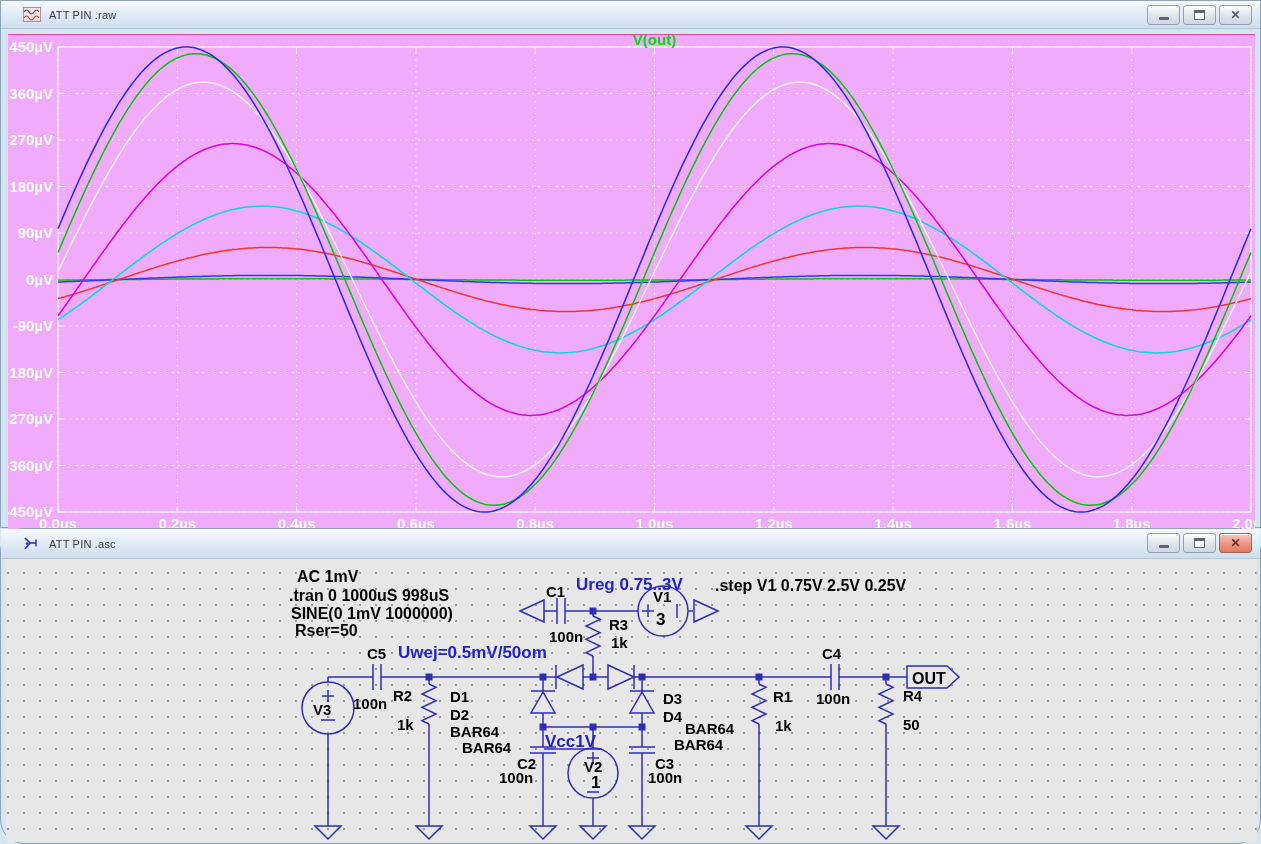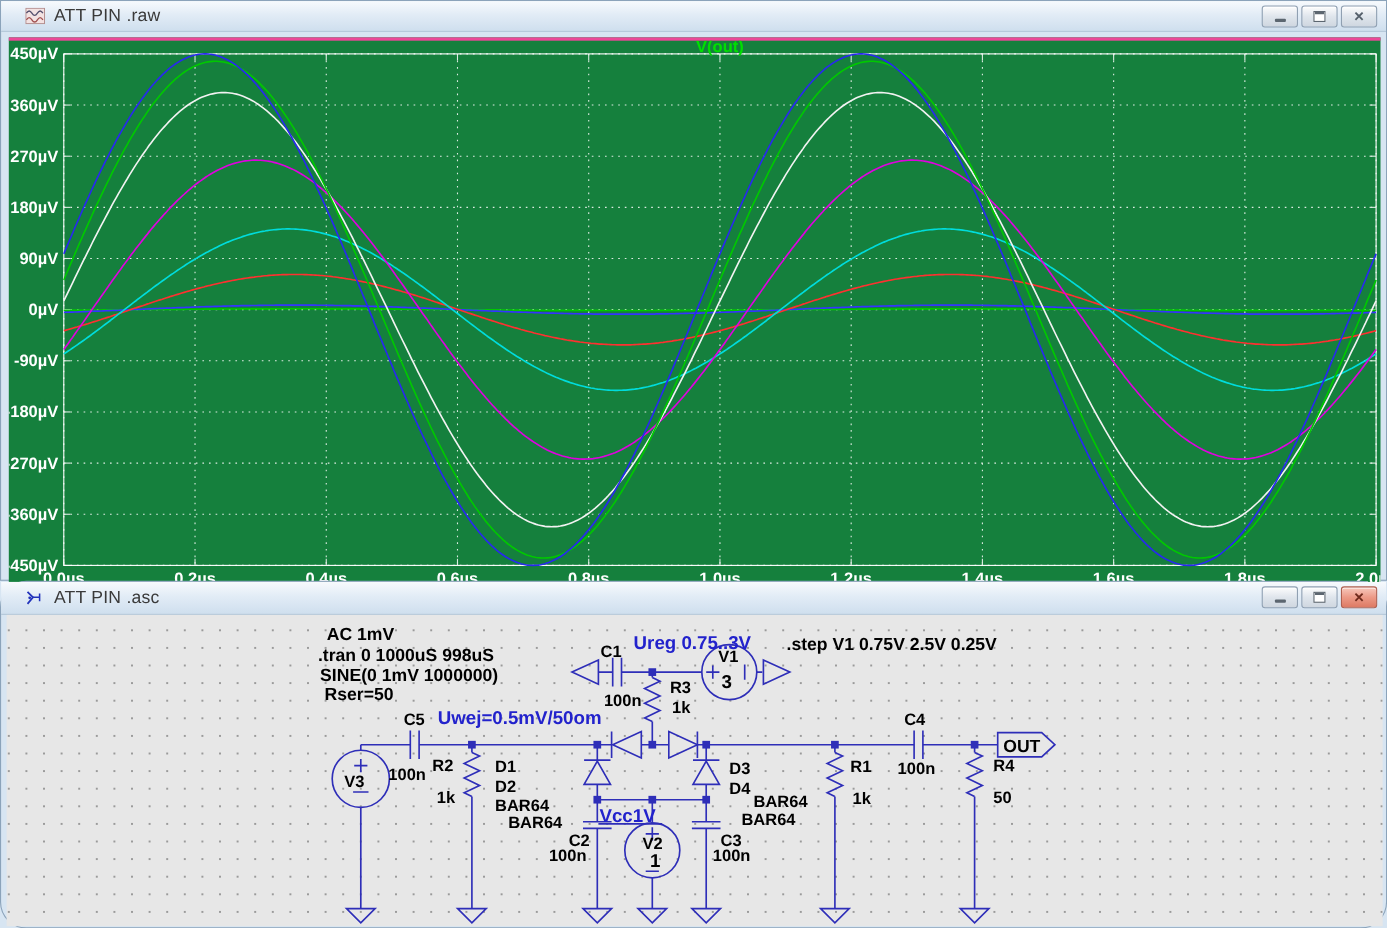--- a/index.html
+++ b/index.html
@@ -3,29 +3,29 @@
 <meta charset="utf-8">
 <style>
   html,body{margin:0;padding:0;background:#b8c8d8;font-family:"Liberation Sans",sans-serif;}
   #stage{position:relative;width:1261px;height:844px;overflow:hidden;background:#d7e5f2;}
   .win{position:absolute;left:0;width:1261px;background:#d7e5f2;border:1px solid #8ba3ba;box-sizing:border-box;}
   #win-raw{top:0;height:528px;}
   #win-asc{top:528px;height:316px;border-radius:24px;}
   .titlebar{position:relative;height:27px;background:linear-gradient(#f7fafd,#e2ecf6 45%,#cfdfee);border-bottom:1px solid #b3c6d8;display:flex;align-items:center;}
   #win-asc .titlebar{height:29px;}
   .win-icon{width:18px;height:15px;margin:0 8px 0 22px;flex:0 0 auto;}
-  .win-title{font-size:16px;color:#3a3a3a;letter-spacing:0.2px;}
+  .win-title{font-size:11px;color:#3a3a3a;letter-spacing:0.2px;}
   .btns{position:absolute;right:8px;top:4px;display:flex;gap:3px;}
   .tb-btn{width:31px;height:18px;border:1px solid #90a0b2;border-radius:3px;background:linear-gradient(#fdfdfd,#dfe5ec 50%,#cfd7e0);display:flex;align-items:center;justify-content:center;box-shadow:inset 0 1px 0 #fff;cursor:pointer;}
   .tb-btn.close-red{background:linear-gradient(#f7c9bd,#ec9a87 50%,#dd7a64);border-color:#b06050;}
   .glyph-min{width:10px;height:3px;background:#5c6670;border-radius:1px;margin-top:6px;}
   .glyph-restore{width:9px;height:8px;border:1px solid #5c6670;box-shadow:inset 0 2px 0 #5c6670;background:#fff;}
   .glyph-close{font-size:12px;font-weight:bold;color:#55606b;line-height:1;}
   .close-red .glyph-close{color:#6e2a1c;}
-  .plot-black{position:absolute;left:7px;top:33px;width:1247px;height:495px;background:#15803d;border-top:3px solid #ec4899;}
+  .plot-black{position:absolute;left:7px;top:33px;width:1247px;height:495px;background:#f0abfc;border-top:1px solid #ec4899;}
   .plot-black svg{display:block;}
   .schem-canvas{position:absolute;left:5px;top:30px;width:1251px;height:283px;background:#e7e7e7;
     background-image:radial-gradient(circle,#9a9a9a 1px,rgba(0,0,0,0) 1.2px);
     background-size:16px 16px;background-position:10px 6px;}
   .schem-canvas svg{display:block;}
   
   .ax-label{font:bold 15px "Liberation Sans",sans-serif;fill:#ffffff;}
   .plot-title{font:bold 15px "Liberation Sans",sans-serif;}
   .s-directive{font:bold 16px "Liberation Sans",sans-serif;fill:#000000;}
   .s-comment{font:bold 17px "Liberation Sans",sans-serif;fill:#2222cc;}

